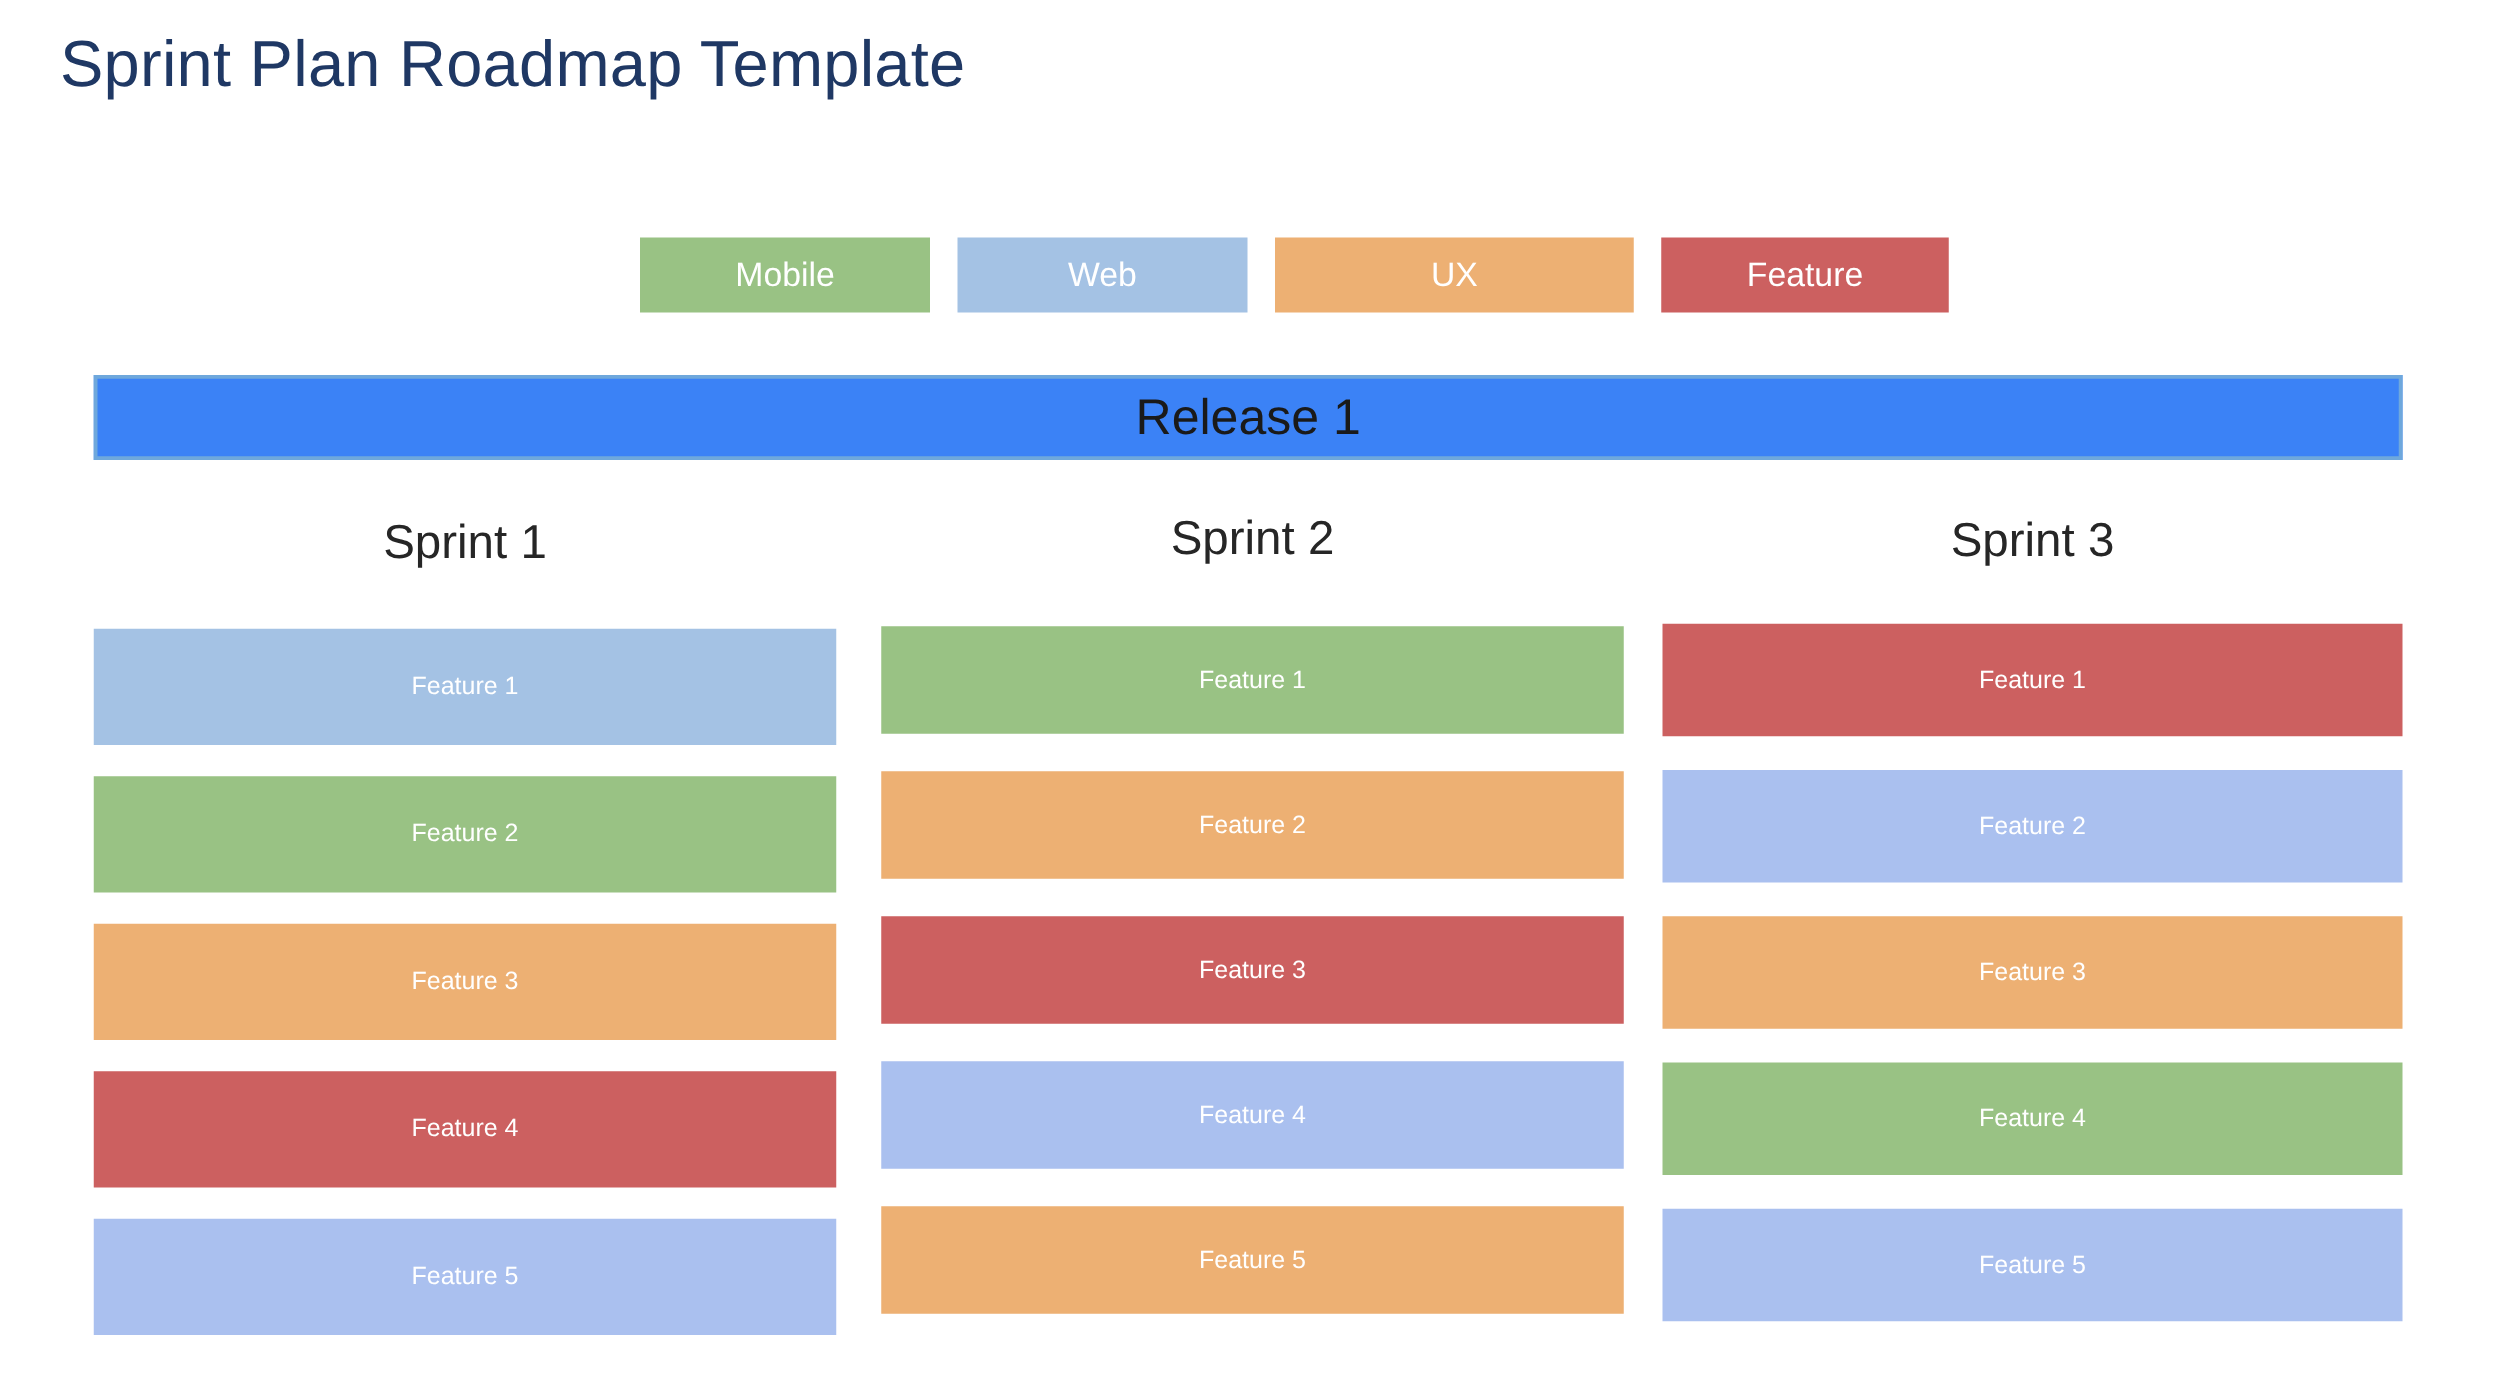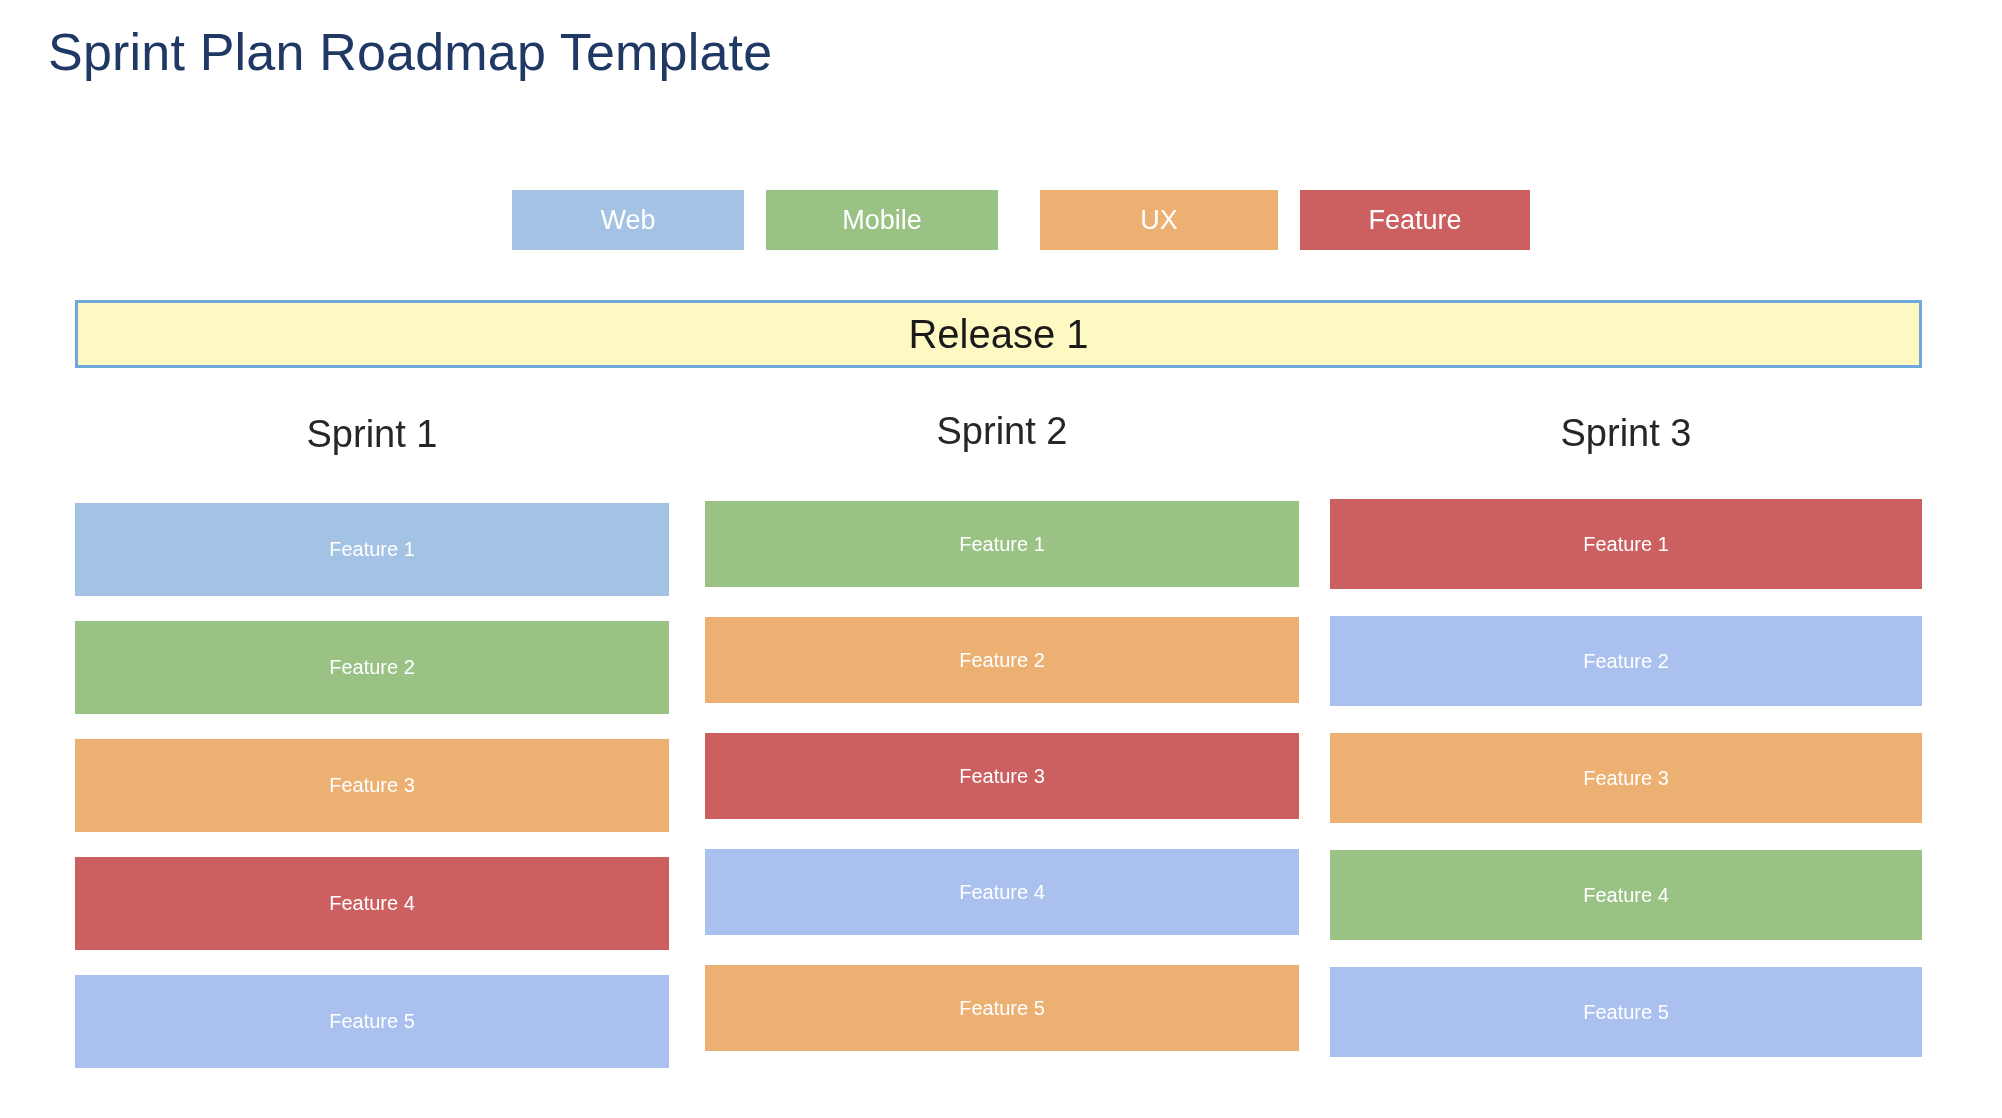--- a/index.html
+++ b/index.html
@@ -41,21 +41,21 @@
     display: flex;
     align-items: center;
     justify-content: center;
     color: #ffffff;
     font-size: 27px;
     font-weight: 400;
     box-sizing: border-box;
   }
   .legend-chip.c0 { width: 232px; }
   .legend-chip.c1 { width: 232px; }
-  .legend-chip.c2 { width: 238px; margin-left: 20px; }
+  .legend-chip.c2 { width: 287px; }
   .legend-chip.c3 { width: 230px; }
 
   
   #release-band {
     position: absolute;
     left: 75px;
     top: 300px;
     width: 1847px;
     height: 68px;
     box-sizing: border-box;
@@ -117,35 +117,35 @@
   }
   .sprint-col.col1 .feature-bar { height: 86px; margin-bottom: 30px; }
   .sprint-col.col2 .feature-bar { height: 90px; margin-bottom: 27px; }
 </style>
 </head>
 <body>
 
 <div id="page-title" style="color: rgb(31, 56, 100);">Sprint Plan Roadmap Template</div>
 
 <div id="legend">
+  <div class="legend-chip c1" style="background: rgb(153, 194, 132);">
+      <span>Mobile</span>
+    </div>
   <div class="legend-chip c0" style="background: rgb(164, 194, 228);">
       <span>Web</span>
     </div>
-  <div class="legend-chip c1" style="background: rgb(153, 194, 132);">
-      <span>Mobile</span>
-    </div>
   <div class="legend-chip c2" style="background: rgb(237, 176, 115);">
       <span>UX</span>
     </div>
   <div class="legend-chip c3" style="background: rgb(204, 96, 96);">
       <span>Feature</span>
     </div>
 </div>
 
-<div id="release-band" style="background: #fef9c3; border-color: rgb(111, 168, 220);">
+<div id="release-band" style="background: #3b82f6; border-color: rgb(111, 168, 220);">
   <span id="release-label">Release 1</span>
 </div>
 
 <div id="sprints">
 
   <div class="sprint-col col0">
     <div class="sprint-header">Sprint 1</div>
     <div class="feature-list">
       <div class="feature-bar" style="background: rgb(164, 194, 228);">
           <span>Feature 1</span>

